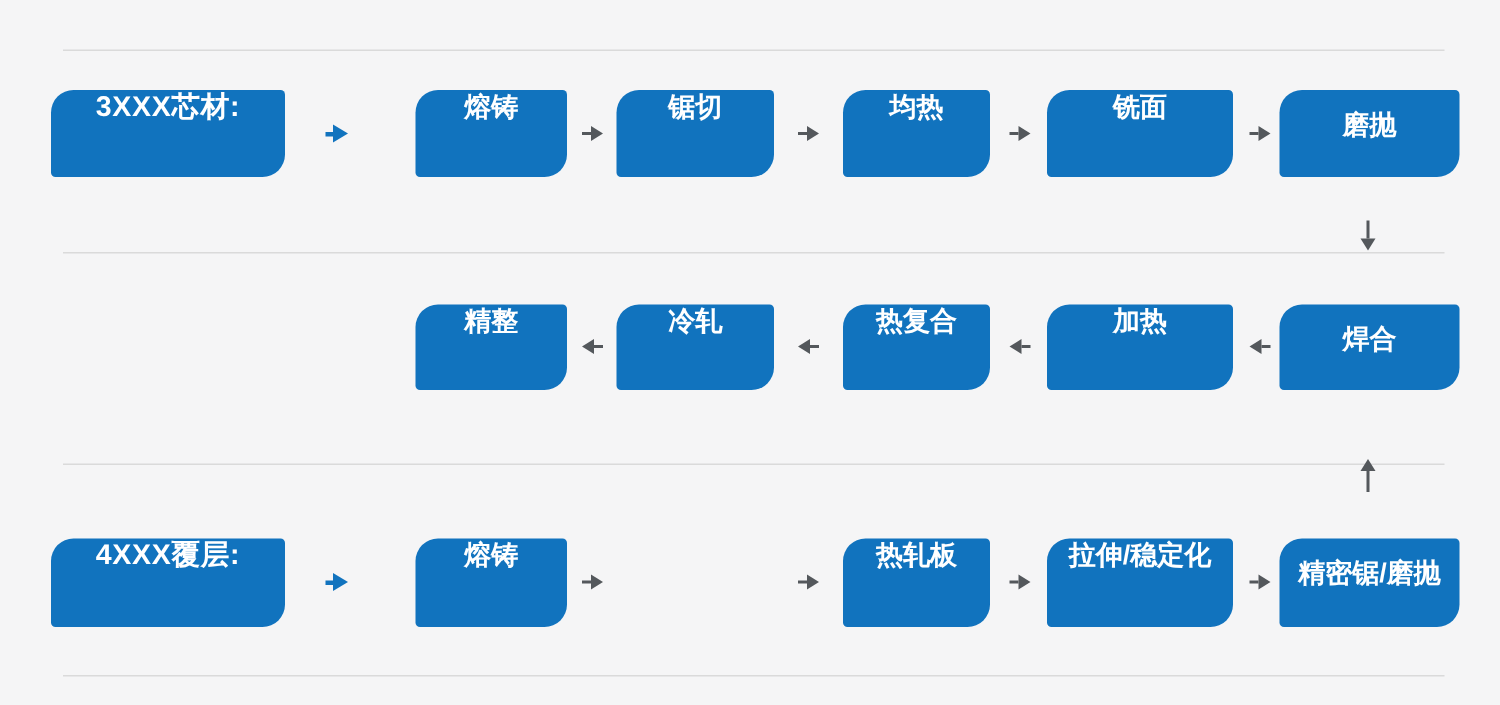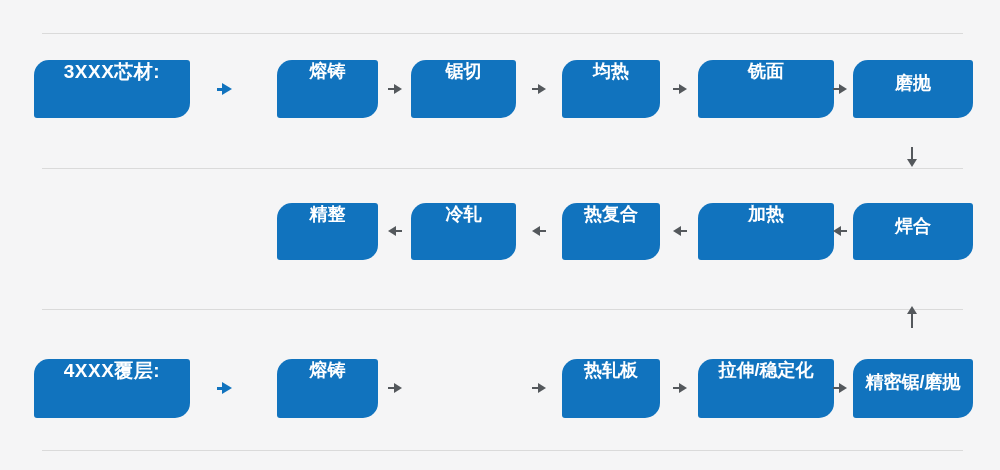--- a/index.html
+++ b/index.html
@@ -30,21 +30,21 @@
     font-weight:bold;font-size:18px;
     text-align:center;line-height:1.25;
     box-sizing:border-box;
   }
   .title-box{font-size:19px;letter-spacing:0.5px;}
   
   .ct{left:34px;width:156px}
   .c1{left:277px;width:101px}
   .c2{left:411px;width:105px}
   .c3{left:562px;width:98px}
-  .c4{left:698px;width:136px;padding:0 11px}
+  .c4{left:698px;width:124px;padding:0 11px}
   .c5{left:853px;width:120px;padding:12px 10px}
   
   .r1{top:60px;height:58px}
   .r2{top:203px;height:57px}
   .r3{top:359px;height:59px}
 
   
   .harr{
     position:absolute;
     display:flex;align-items:center;

